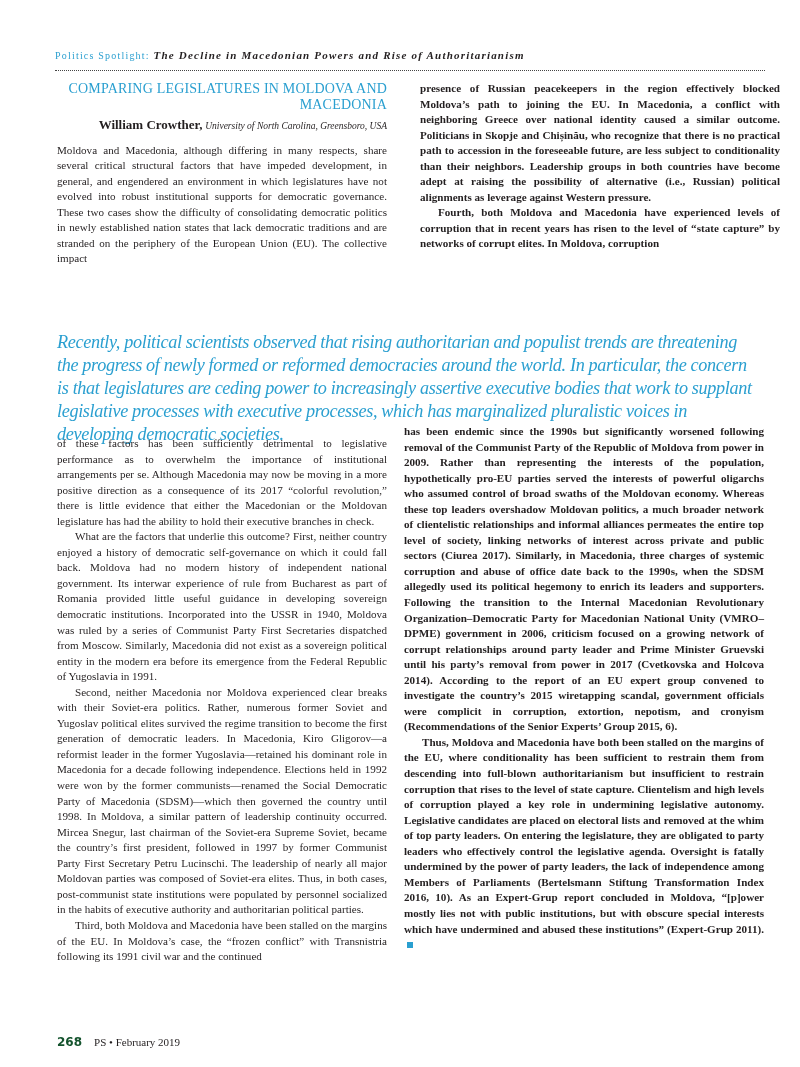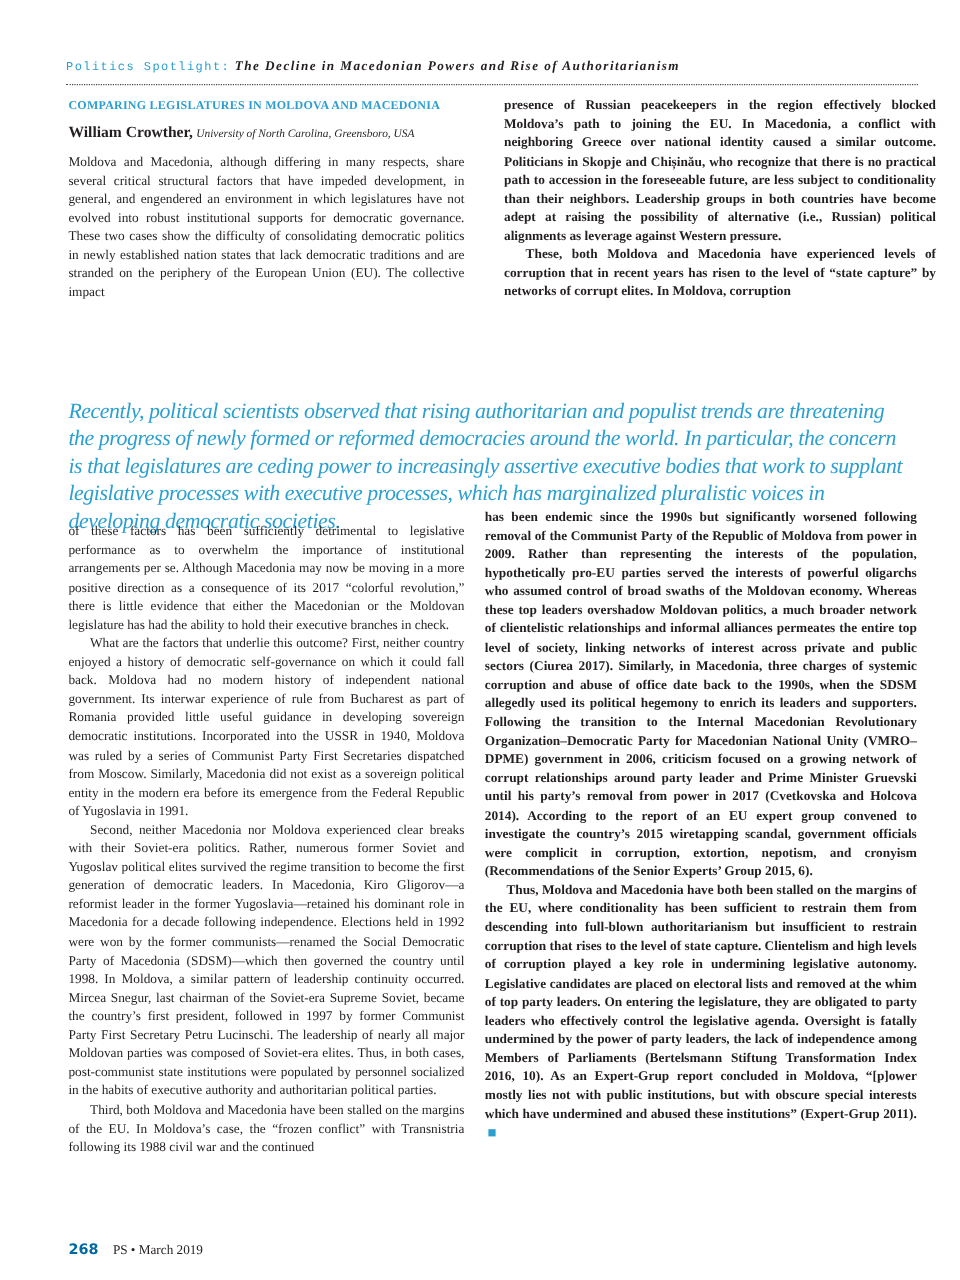--- a/index.html
+++ b/index.html
@@ -1,41 +1,41 @@
 <!DOCTYPE html>
 <html><head>
 <meta charset="utf-8">
 <style>
   html, body { margin: 0; padding: 0; background: #ffffff; }
   body { width: 800px; height: 1067px; position: relative; overflow: hidden; color: #231f20; }
   .running-head { position: absolute; left: 55px; top: 49px; width: 710px; font-size: 10.5px; letter-spacing: 1.2px; white-space: nowrap; }
-  .rh-section { font-family: Liberation Mono, monospace; color: #2a9fd0; font-size: 10px; }
+  .rh-section { font-family: Liberation Serif, serif; color: #2a9fd0; font-size: 10px; }
   .rh-title { font-family: "Liberation Serif", serif; font-style: italic; font-weight: bold; color: #231f20; font-size: 11px; }
   .rh-rule { position: absolute; left: 55px; top: 70px; width: 710px; border-top: 1px dotted #444; }
 
   .col { position: absolute; font-family: "Liberation Serif", serif; font-size: 11.1px; line-height: 15.55px; text-align: justify; }
   .col p { margin: 0; }
   .col p.indent { text-indent: 18px; }
   .col-tl { left: 57px; top: 81px; width: 330px; }
   .col-tr { left: 420px; top: 81px; width: 360px; font-weight: bold; }
   .col-bl { left: 57px; top: 436px; width: 330px; }
   .col-br { left: 404px; top: 424px; width: 360px; font-weight: bold; }
 
-  .article-heading { font-family: "Liberation Serif", serif; font-weight: bold; color: #2a9fd0; font-size: 10px; letter-spacing: 0.2px; text-align: left; margin-bottom: 5px !important; }
-  .byline { text-align: left; margin-bottom: 8px !important; }
+  .article-heading { font-family: "Liberation Serif", serif; font-weight: normal; color: #2a9fd0; font-size: 14px; letter-spacing: 0.2px; text-align: right; margin-bottom: 5px !important; }
+  .byline { text-align: right; margin-bottom: 8px !important; }
   .author { font-weight: bold; font-size: 13px; }
   .affil { font-style: italic; font-size: 9.5px; }
   .doi { font-style: italic; font-size: 11px; text-align: left; }
 
   .pull-quote { position: absolute; left: 57px; top: 295px; width: 700px; font-family: "Liberation Serif", serif; font-style: italic; color: #2a9fd0; font-size: 18.2px; line-height: 23px; letter-spacing: -0.35px; margin-top: 36px; }
 
   .end-mark { display: inline-block; width: 6px; height: 6px; background: #2a9fd0; margin-left: 3px; vertical-align: 0px; }
 
   .footer { position: absolute; left: 57px; top: 1032px; white-space: nowrap; }
-  .page-num { font-family: "DejaVu Sans", sans-serif; font-weight: bold; font-size: 12px; color: #0369a1; margin-right: 8px; }
+  .page-num { font-family: "DejaVu Sans", sans-serif; font-weight: bold; font-size: 12px; color: #14532d; margin-right: 8px; }
   .journal { font-family: "Liberation Serif", serif; font-size: 11px; color: #231f20; }
 </style>
 </head>
 <body>
 
 <div class="running-head">
   <span class="rh-section">Politics Spotlight:</span>
   <span class="rh-title">The Decline in Macedonian Powers and Rise of Authoritarianism</span>
 </div>
 <div class="rh-rule"></div>
@@ -44,33 +44,33 @@
   <p class="article-heading">COMPARING LEGISLATURES IN MOLDOVA AND MACEDONIA</p>
   <p class="byline">
     <span class="author">William Crowther,</span>
     <span class="affil">University of North Carolina, Greensboro, USA</span>
   </p>
   <p>Moldova and Macedonia, although differing in many respects, share several critical structural factors that have impeded development, in general, and engendered an environment in which legislatures have not evolved into robust institutional supports for democratic governance. These two cases show the difficulty of consolidating democratic politics in newly established nation states that lack democratic traditions and are stranded on the periphery of the European Union (EU). The collective impact</p>
 </div>
 
 <div class="col col-tr">
   <p>presence of Russian peacekeepers in the region effectively blocked Moldova’s path to joining the EU. In Macedonia, a conflict with neighboring Greece over national identity caused a similar outcome. Politicians in Skopje and Chișinău, who recognize that there is no practical path to accession in the foreseeable future, are less subject to conditionality than their neighbors. Leadership groups in both countries have become adept at raising the possibility of alternative (i.e., Russian) political alignments as leverage against Western pressure.</p>
-  <p class="indent">These, both Moldova and Macedonia have experienced levels of corruption that in recent years has risen to the level of “state capture” by networks of corrupt elites. In Moldova, corruption</p>
+  <p class="indent">Fourth, both Moldova and Macedonia have experienced levels of corruption that in recent years has risen to the level of “state capture” by networks of corrupt elites. In Moldova, corruption</p>
 </div>
 
 <div class="pull-quote">Recently, political scientists observed that rising authoritarian and populist trends are threatening the progress of newly formed or reformed democracies around the world. In particular, the concern is that legislatures are ceding power to increasingly assertive executive bodies that work to supplant legislative processes with executive processes, which has marginalized pluralistic voices in developing democratic societies.</div>
 
 <div class="col col-bl">
   <p>of these factors has been sufficiently detrimental to legislative performance as to overwhelm the importance of institutional arrangements per se. Although Macedonia may now be moving in a more positive direction as a consequence of its 2017 “colorful revolution,” there is little evidence that either the Macedonian or the Moldovan legislature has had the ability to hold their executive branches in check.</p>
   <p class="indent">What are the factors that underlie this outcome? First, neither country enjoyed a history of democratic self-governance on which it could fall back. Moldova had no modern history of independent national government. Its interwar experience of rule from Bucharest as part of Romania provided little useful guidance in developing sovereign democratic institutions. Incorporated into the USSR in 1940, Moldova was ruled by a series of Communist Party First Secretaries dispatched from Moscow. Similarly, Macedonia did not exist as a sovereign political entity in the modern era before its emergence from the Federal Republic of Yugoslavia in 1991.</p>
   <p class="indent">Second, neither Macedonia nor Moldova experienced clear breaks with their Soviet-era politics. Rather, numerous former Soviet and Yugoslav political elites survived the regime transition to become the first generation of democratic leaders. In Macedonia, Kiro Gligorov—a reformist leader in the former Yugoslavia—retained his dominant role in Macedonia for a decade following independence. Elections held in 1992 were won by the former communists—renamed the Social Democratic Party of Macedonia (SDSM)—which then governed the country until 1998. In Moldova, a similar pattern of leadership continuity occurred. Mircea Snegur, last chairman of the Soviet-era Supreme Soviet, became the country’s first president, followed in 1997 by former Communist Party First Secretary Petru Lucinschi. The leadership of nearly all major Moldovan parties was composed of Soviet-era elites. Thus, in both cases, post-communist state institutions were populated by personnel socialized in the habits of executive authority and authoritarian political parties.</p>
-  <p class="indent">Third, both Moldova and Macedonia have been stalled on the margins of the EU. In Moldova’s case, the “frozen conflict” with Transnistria following its 1988 civil war and the continued</p>
+  <p class="indent">Third, both Moldova and Macedonia have been stalled on the margins of the EU. In Moldova’s case, the “frozen conflict” with Transnistria following its 1991 civil war and the continued</p>
 </div>
 
 <div class="col col-br">
   <p>has been endemic since the 1990s but significantly worsened following removal of the Communist Party of the Republic of Moldova from power in 2009. Rather than representing the interests of the population, hypothetically pro-EU parties served the interests of powerful oligarchs who assumed control of broad swaths of the Moldovan economy. Whereas these top leaders overshadow Moldovan politics, a much broader network of clientelistic relationships and informal alliances permeates the entire top level of society, linking networks of interest across private and public sectors (Ciurea 2017). Similarly, in Macedonia, three charges of systemic corruption and abuse of office date back to the 1990s, when the SDSM allegedly used its political hegemony to enrich its leaders and supporters. Following the transition to the Internal Macedonian Revolutionary Organization–Democratic Party for Macedonian National Unity (VMRO–DPME) government in 2006, criticism focused on a growing network of corrupt relationships around party leader and Prime Minister Gruevski until his party’s removal from power in 2017 (Cvetkovska and Holcova 2014). According to the report of an EU expert group convened to investigate the country’s 2015 wiretapping scandal, government officials were complicit in corruption, extortion, nepotism, and cronyism (Recommendations of the Senior Experts’ Group 2015, 6).</p>
   <p class="indent"><span>Thus, Moldova and Macedonia have both been stalled on the margins of the EU, where conditionality has been sufficient to restrain them from descending into full-blown authoritarianism but insufficient to restrain corruption that rises to the level of state capture. Clientelism and high levels of corruption played a key role in undermining legislative autonomy. Legislative candidates are placed on electoral lists and removed at the whim of top party leaders. On entering the legislature, they are obligated to party leaders who effectively control the legislative agenda. Oversight is fatally undermined by the power of party leaders, the lack of independence among Members of Parliaments (Bertelsmann Stiftung Transformation Index 2016, 10). As an Expert-Grup report concluded in Moldova, “[p]ower mostly lies not with public institutions, but with obscure special interests which have undermined and abused these institutions” (Expert-Grup 2011).</span><span class="end-mark"></span></p>
 </div>
 
 <div class="footer">
   <span class="page-num">268</span>
-  <span class="journal">PS • March 2019</span>
+  <span class="journal">PS • February 2019</span>
 </div>
 
 </body></html>

